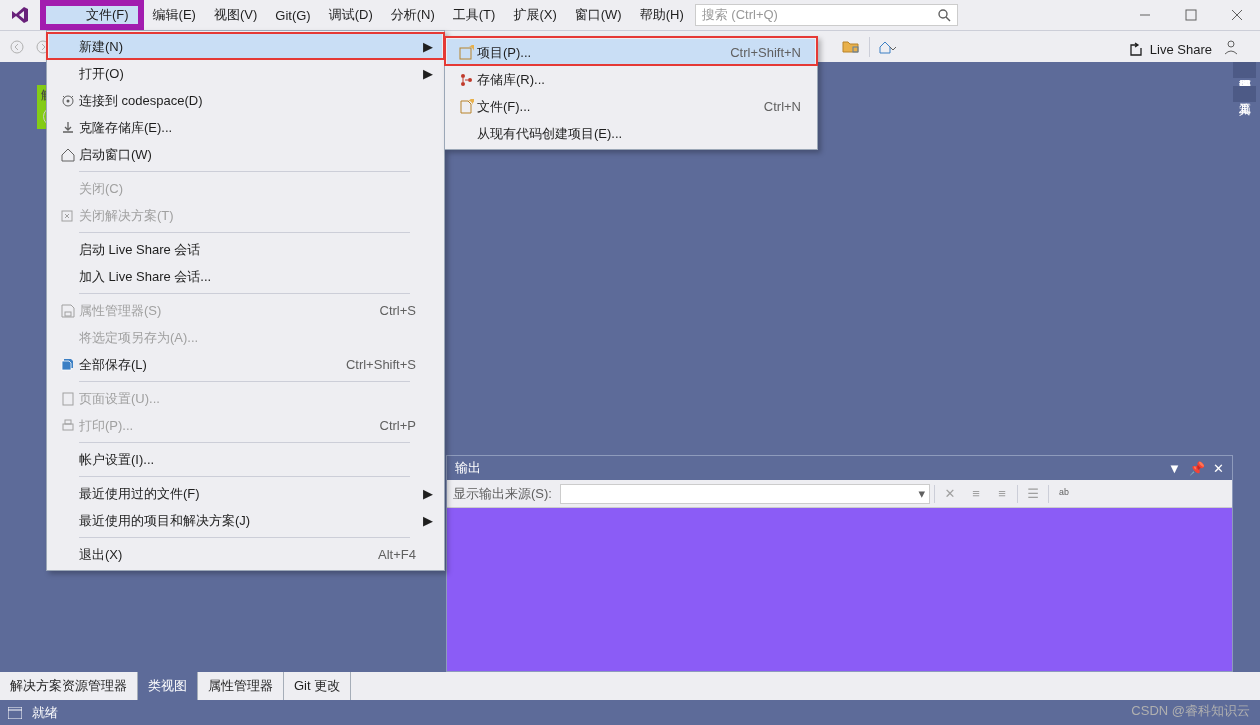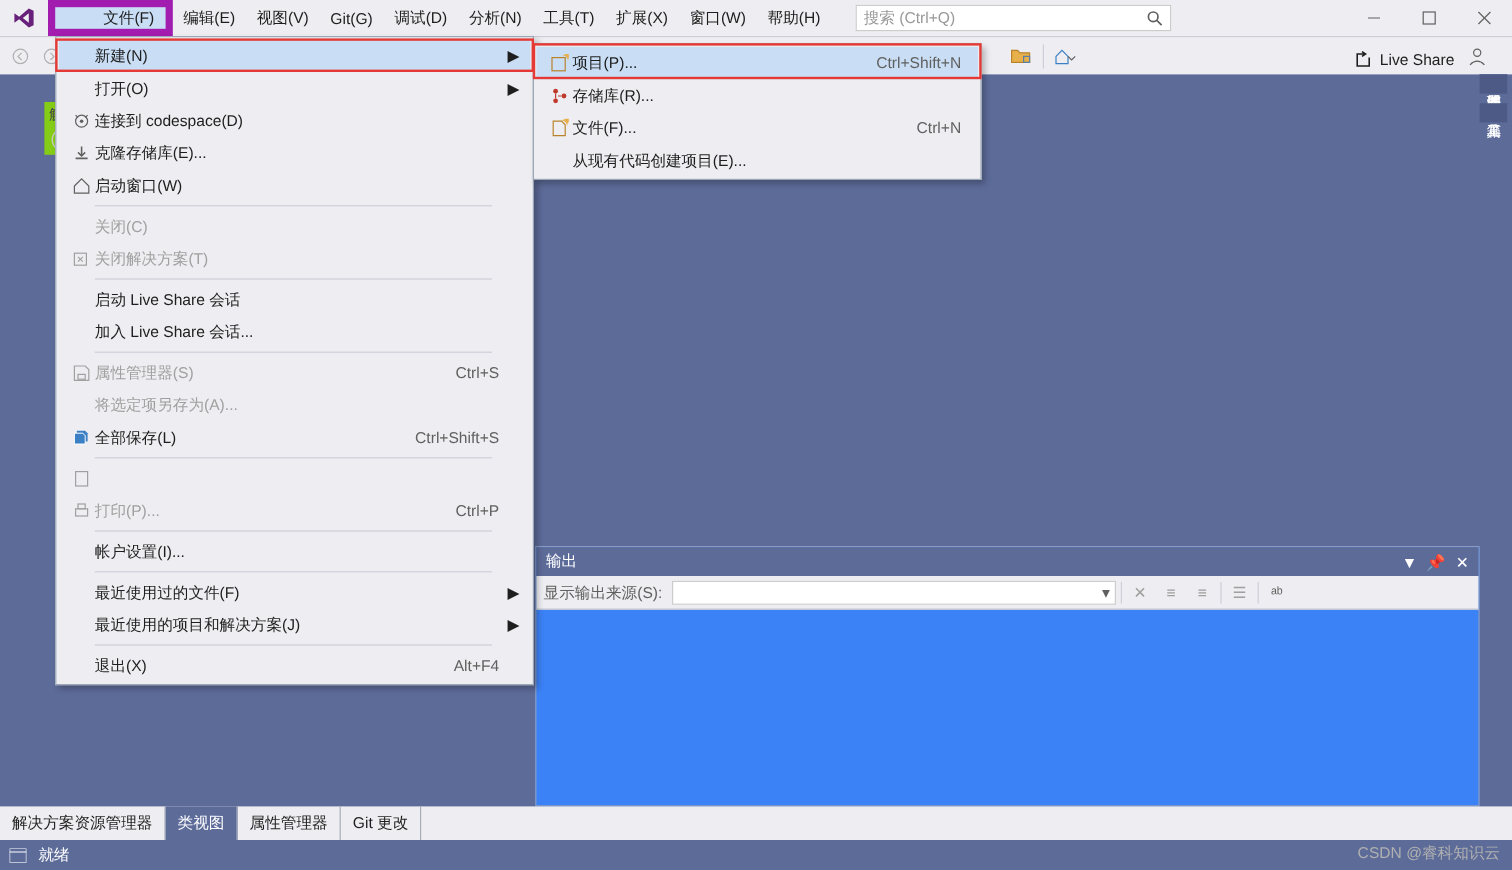--- a/index.html
+++ b/index.html
@@ -3,39 +3,39 @@
 <meta charset="utf-8">
 <style>
 * { margin:0; padding:0; box-sizing:border-box; font-family:"Microsoft YaHei","Segoe UI",sans-serif; font-size:13px; }
 body { width:1260px; height:725px; background:#5d6b99; overflow:hidden; position:relative; }
 
 .titlebar { height:30px; background:#eeeef2; display:flex; align-items:center; }
 .vs-logo { width:40px; height:30px; display:flex; align-items:center; justify-content:center; }
 .menu { display:flex; height:30px; }
 .menu-item { padding:0 9px; display:flex; align-items:center; color:#1e1e1e; cursor:pointer; }
 .menu-item.active { background:#c9def5; border:6px solid #a21caf;padding-left:40px; }
-.searchbox { margin-left:20px; width:263px; height:22px; background:#fff; border:1px solid #ccc; display:flex; align-items:center; padding:0 6px; color:#999; position:relative; }
+.searchbox { margin-left:2px; width:263px; height:22px; background:#fff; border:1px solid #ccc; display:flex; align-items:center; padding:0 6px; color:#999; position:relative; }
 .searchbox .mag { position:absolute; right:6px; }
 .win-controls { margin-left:auto; display:flex; }
 .win-btn { width:46px; height:30px; display:flex; align-items:center; justify-content:center; color:#606060; }
 
 .toolbar { height:32px; background:#eeeef2; border-top:1px solid #ccced8; display:flex; align-items:center; padding:0 6px; gap:4px; position:relative; }
 .tb-btn { width:22px; height:22px; display:flex; align-items:center; justify-content:center; }
 .tb-sep { width:1px; height:20px; background:#ccced8; margin:0 3px; }
 .tb-right { margin-left:auto; display:flex; align-items:flex-end; gap:8px; padding-right:12px; }
 .liveshare { display:flex; align-items:center; gap:6px; color:#1e1e1e; font-size:14px; }
 
 .left-dock { position:absolute; left:0; top:85px; width:42px; height:44px; background:#84cc16; display:flex; flex-direction:column;margin-left:37px; }
 .left-label { font-size:12px; color:#444; padding:2px 4px; white-space:nowrap; overflow:hidden; }
 .nav-back { width:22px; height:22px; border:1px solid #ccc; border-radius:11px; margin:3px 6px; display:flex; align-items:center; justify-content:center; color:#888; }
 
 .right-dock { position:absolute; right:4px; top:62px; width:23px; background:#5d6b99; display:flex; flex-direction:column; gap:8px; }
 .right-tab { background:#4d5a86; color:#fff; writing-mode:vertical-rl; padding:8px 3px; font-size:12px; cursor:pointer; }
 
-.output-panel { position:absolute; left:446px; right:27px; top:455px; height:217px; background:#3b82f6; border:1px solid #8e9bbc; }
+.output-panel { position:absolute; left:446px; right:27px; top:455px; height:217px; background:#8b5cf6; border:1px solid #8e9bbc; }
 .out-title { height:24px; background:#5d6b99; color:#fff; display:flex; align-items:center; padding:0 8px; font-size:13px; }
 .out-title .ctrls { margin-left:auto; display:flex; gap:8px; font-size:11px; }
 .out-toolbar { height:28px; background:#eeeef2; border-bottom:1px solid #ccc; display:flex; align-items:center; padding:0 6px; color:#606060; gap:4px; }
 .out-combo { width:370px; height:20px; border:1px solid #ccc; background:#fff; margin-left:4px; position:relative; }
 .out-combo:after { content:"▾"; position:absolute; right:4px; top:1px; color:#606060; }
 .out-tbsep { width:1px; height:18px; background:#ccced8; }
 .ob { width:22px;height:22px;display:flex;align-items:center;justify-content:center;color:#a0a0a0; }
 
 .statusbar-tabs { position:absolute; left:0; bottom:25px; height:28px; width:100%; background:#eeeef2; display:flex; align-items:flex-end; color:#1e1e1e; }
 .stab { padding:5px 10px; border-right:1px solid #a5adb8; font-size:13px; cursor:pointer; }
@@ -276,20 +276,21 @@
       <span class="dd-shortcut">Ctrl+Shift+S</span>
       <span class="dd-arrow"></span>
     </div>
     <div class="dd-sep"></div>
     <div class="dd-item disabled">
       <span class="dd-icon">
         <svg width="16" height="16">
           <rect x="3" y="2" width="10" height="12" fill="none" stroke="#a0a0a0"></rect>
         </svg>
       </span>
+      <span class="dd-label">页面设置(U)...</span>
       <span class="dd-shortcut"></span>
       <span class="dd-arrow"></span>
     </div>
     <div class="dd-item disabled">
       <span class="dd-icon">
         <svg width="16" height="16">
           <rect x="3" y="6" width="10" height="6" fill="none" stroke="#a0a0a0"></rect>
           <rect x="5" y="2" width="6" height="4" fill="none" stroke="#a0a0a0"></rect>
         </svg>
       </span>

